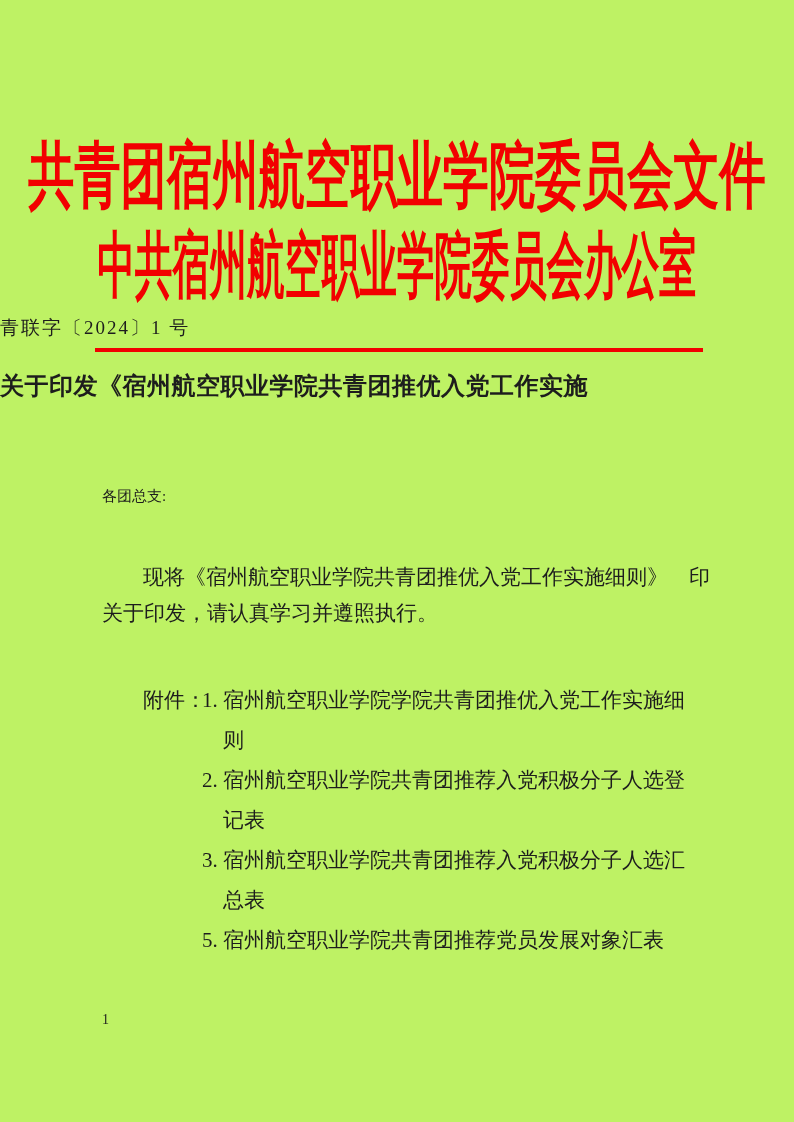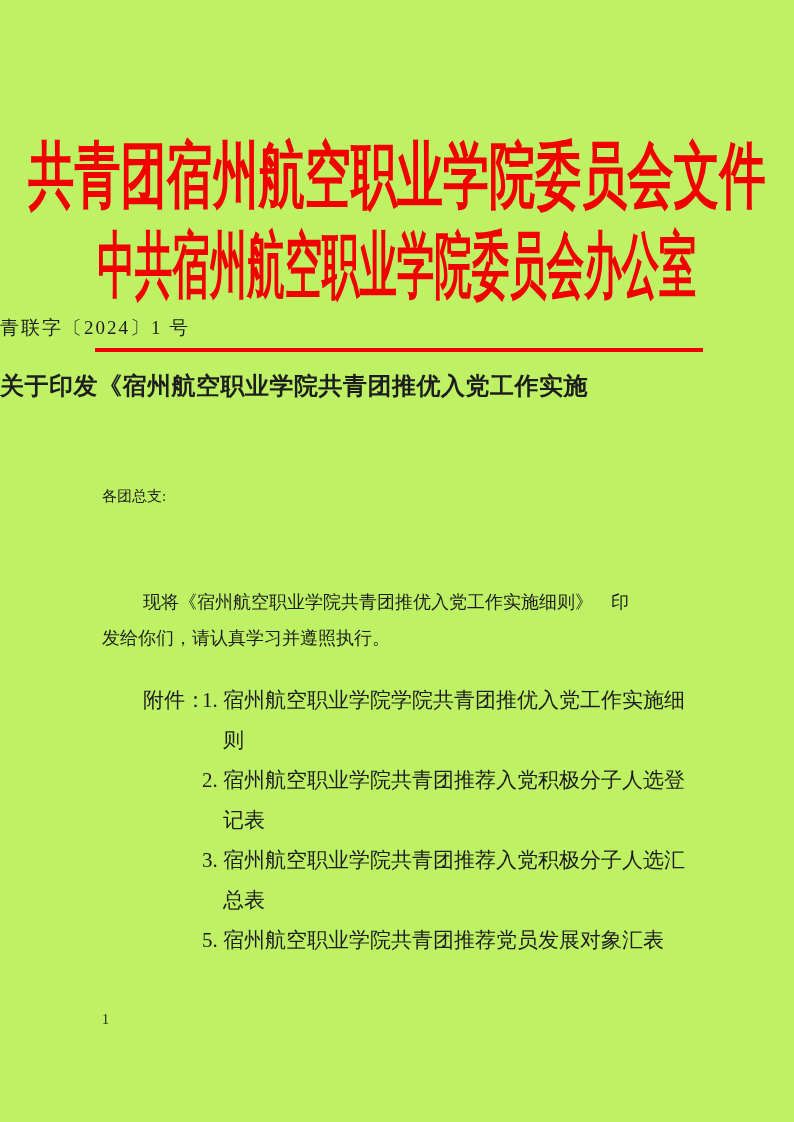--- a/index.html
+++ b/index.html
@@ -80,22 +80,21 @@
     top: 482px;
     left: 102px;
     font-size: 15px;
     line-height: 28px;
   }
   .para {
     position: absolute;
     top: 559px;
     left: 102px;
     width: 600px;
-    font-size: 18px;
-    margin-top: 25px;
+    font-size: 21px;
   }
   .para-line {
     line-height: 36px;
     white-space: nowrap;
   }
   .para-line.indent {
     text-indent: 41px;
   }
   
   .attachments {
@@ -144,21 +143,21 @@
   <div class="red-rule"></div>
 
   <div class="title">
     <div>关于印发《宿州航空职业学院共青团推优入党工作实施</div>
   </div>
 
   <div class="salutation">各团总支:</div>
 
   <div class="para">
     <div class="para-line indent">现将《宿州航空职业学院共青团推优入党工作实施细则》　印</div>
-    <div class="para-line">发给你们，请认真学习并遵照执行。</div>
+    <div class="para-line">关于印发，请认真学习并遵照执行。</div>
   </div>
 
   <div class="attachments">
     <div class="att-label">附件：</div>
     <div class="att-items">
 
       <div class="att-item">
         <div class="att-line">1. 宿州航空职业学院学院共青团推优入党工作实施细</div>
         <div class="att-line cont">则</div>
       </div>

